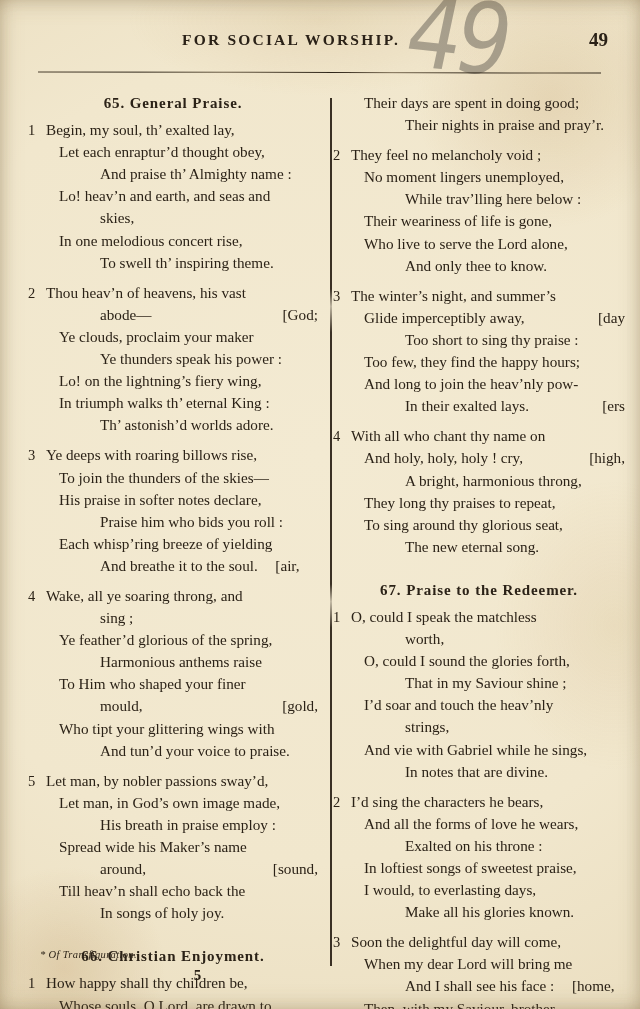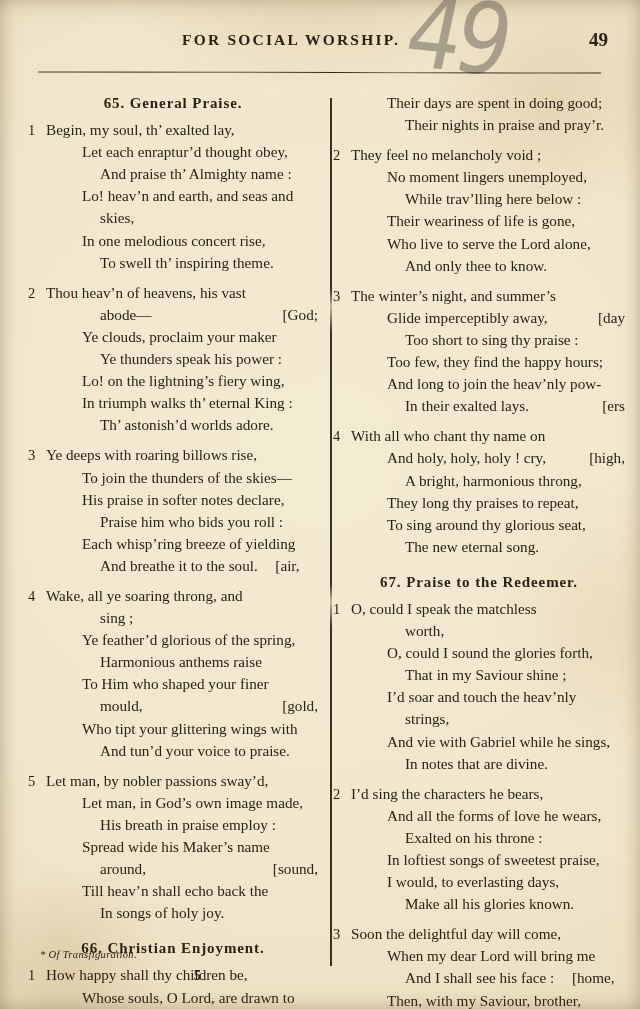--- a/index.html
+++ b/index.html
@@ -109,39 +109,39 @@
   }
 
   .hymn-title {
     text-align: center;
     font-weight: 700;
     font-size: 15px;
     letter-spacing: .9px;
     margin: 0 0 5px 0;
     white-space: nowrap;
   }
-  .hymn-title.sp-top { margin-top: 13px; }
+  .hymn-title.sp-top { margin-top: 21px; }
 
   .stanza { margin: 0 0 8px 0; }
 
   .vline {
     position: relative;
     white-space: nowrap;
   }
   .vnum {
     position: absolute;
     left: 0;
     top: 0;
     width: 14px;
     text-align: left;
     font-size: 14.5px;
   }
   
   .i0 { padding-left: 18px; }
-  .i1 { padding-left: 42px; margin-left: 12px; }
+  .i1 { padding-left: 31px; }
   .i2 { padding-left: 72px; }
 
   
   .has-catch {
     display: flex;
     justify-content: space-between;
     align-items: baseline;
   }
   .catch { padding-left: 10px; white-space: nowrap; }
   .catch-inline { }

